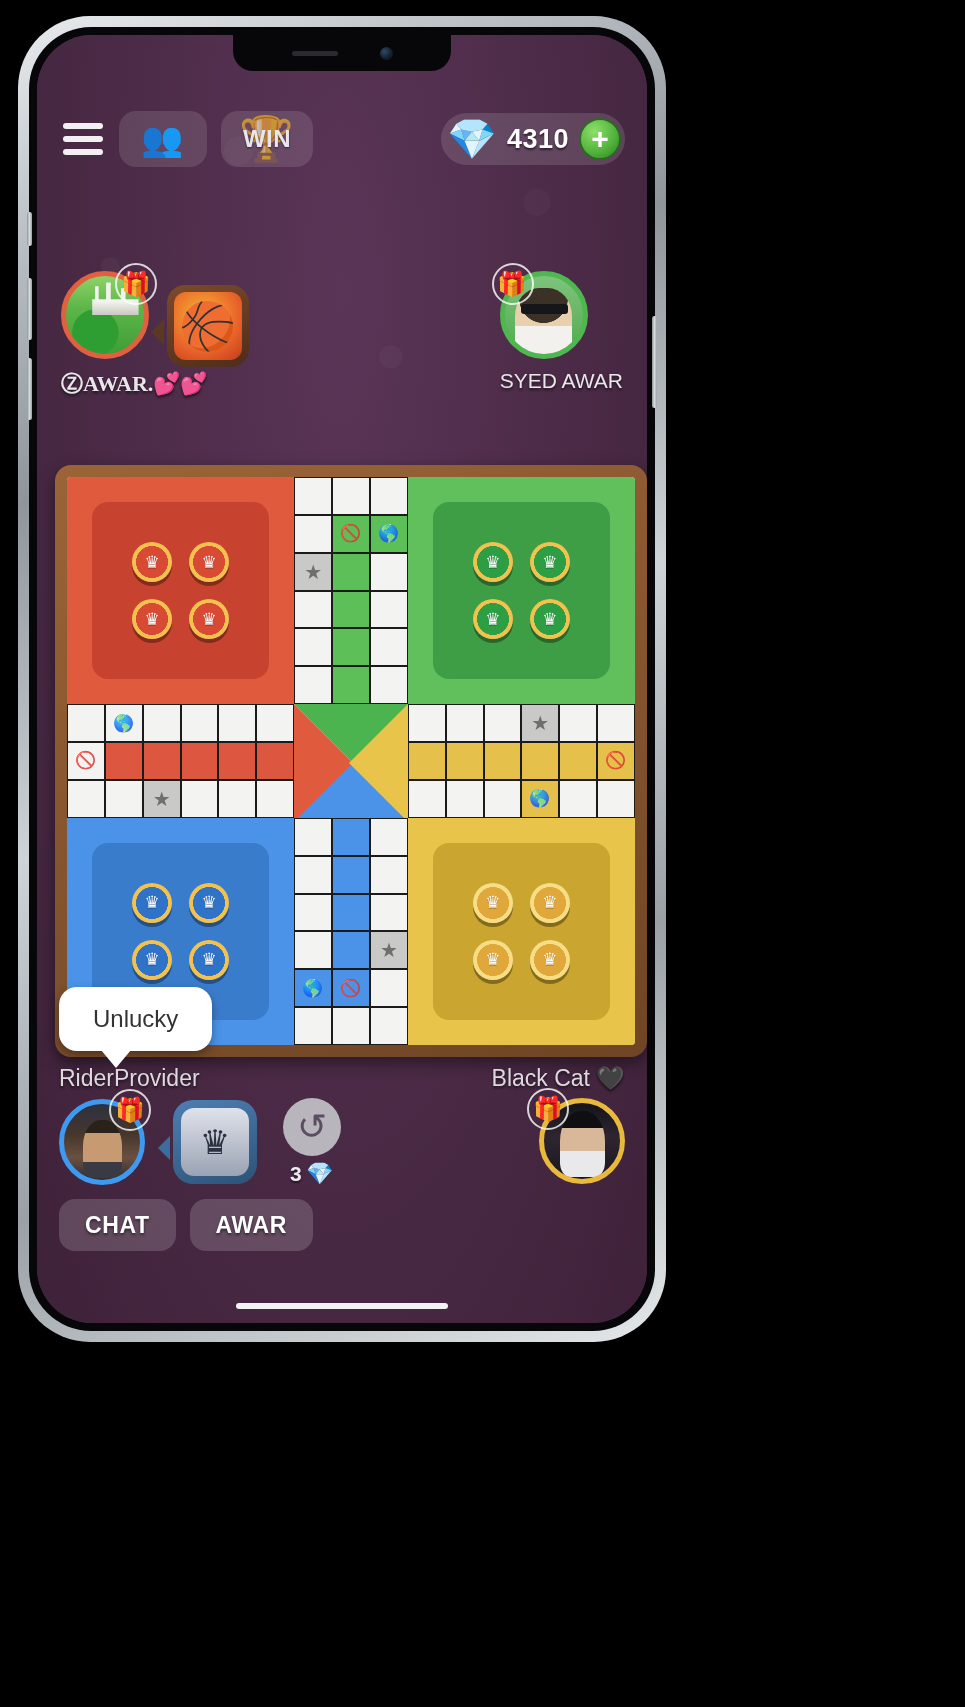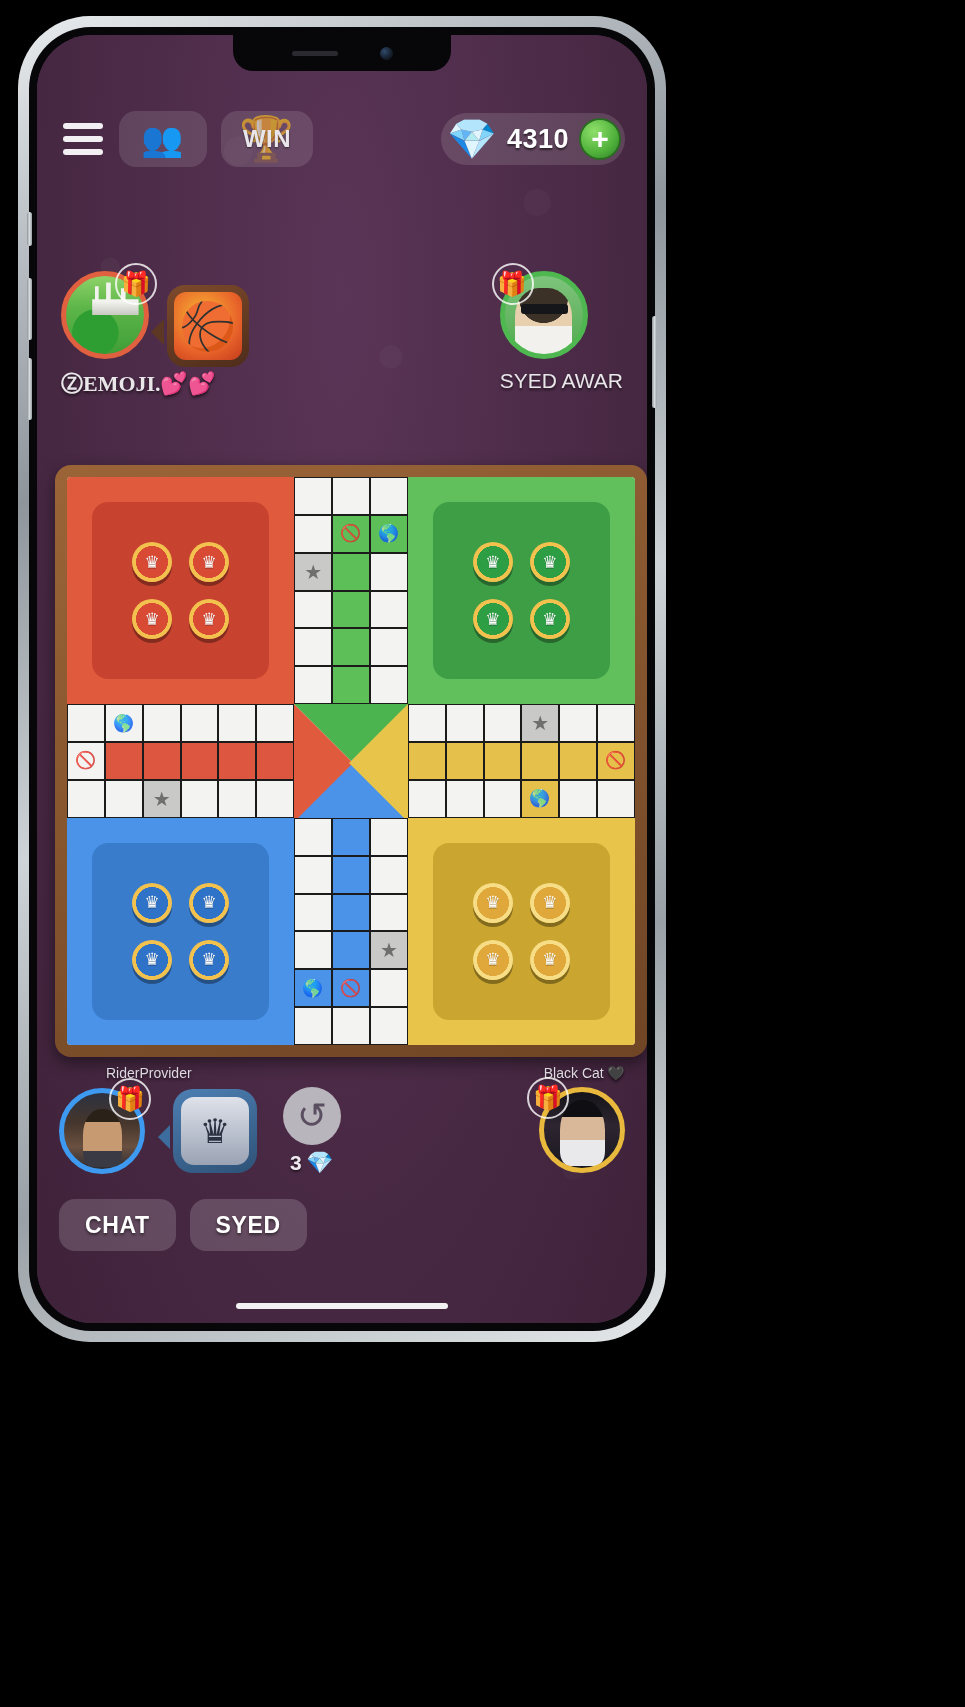--- a/index.html
+++ b/index.html
@@ -267,21 +267,21 @@
   #chat-bubble-unlucky .tail {
     position:absolute; left: 42px; bottom: -17px;
     width:0; height:0; border-left: 15px solid transparent; border-right: 15px solid transparent;
     border-top: 18px solid #fff;
   }
   #bubble-text { color: #333; font-size: 24px; }
 
   
   #bottom-area { position: absolute; left: 0; right: 0; top: 1030px; z-index: 20; padding: 0 22px; }
   #bottom-names { display:flex; justify-content: space-between; align-items: flex-start; }
-  .bottom-name { color:#ded9e0; font-size: 14px; text-shadow: 0 2px 3px rgba(0,0,0,.6); margin-left: 47px; }
+  .bottom-name { color:#ded9e0; font-size: 23px; text-shadow: 0 2px 3px rgba(0,0,0,.6); }
 
   #bottom-row { display:flex; align-items: center; margin-top: 6px; position: relative; }
 
   #avatar-rider { width: 86px; height: 86px; border-radius: 50%; position: relative; }
   #avatar-rider .ring { position:absolute; inset:0; border-radius:50%; border: 5px solid #3e9af0; }
   #avatar-rider .photo { position:absolute; inset:4px; border-radius:50%; overflow:hidden;
     background: linear-gradient(180deg,#2c3140 0%, #46362c 40%, #6a5040 70%, #2a2b33 100%); }
   #avatar-rider .photo::after { content:""; position:absolute; left:26%; top:22%; width:50%; height:74%;
     border-radius: 45% 45% 25% 25%;
     background: linear-gradient(180deg,#2a2119 0 22%, #c79a72 22% 72%, #3a3a44 72% 100%); }
@@ -372,21 +372,21 @@
           <span id="add-coins-button">+</span>
         </div>
       </div>
 
       <div class="player-slot" id="player-top-left">
         <div class="avatar" id="avatar-zawar">
           <div class="photo"></div>
           <div class="ring"></div>
           <div class="gift-badge">🎁</div>
         </div>
-        <div class="player-name" id="name-zawar">ⓏEMOJI.💕💕</div>
+        <div class="player-name" id="name-zawar">ⓏAWAR.💕💕</div>
       </div>
 
       <div id="emoji-bubble-top-left">
         <div class="tail"></div>
         <div id="emoji-tile-basketball">
           <div class="inner">🏀</div>
         </div>
       </div>
 
       <div class="player-slot" id="player-top-right">
@@ -561,20 +561,24 @@
             <div class="cell blue-path" style="grid-area: 14 / 8 / span 1 / span 1;">
               <span class="cell-icon">🚫</span>
             </div>
             <div class="cell" style="grid-area: 14 / 9 / span 1 / span 1;"></div>
             <div class="cell" style="grid-area: 15 / 7 / span 1 / span 1;"></div>
             <div class="cell" style="grid-area: 15 / 8 / span 1 / span 1;"></div>
             <div class="cell" style="grid-area: 15 / 9 / span 1 / span 1;"></div>
           </div>
       </div>
 
+      <div id="chat-bubble-unlucky">
+        <span id="bubble-text">Unlucky</span>
+        <div class="tail"></div>
+      </div>
 
       <div id="bottom-area">
         <div id="bottom-names">
           <span class="bottom-name">RiderProvider</span>
           <span class="bottom-name">Black Cat 🖤</span>
         </div>
 
         <div id="bottom-row">
 
           <div id="avatar-rider">
@@ -604,20 +608,20 @@
               <div class="ring"></div>
               <div class="gift-badge" style="left:-12px;top:-10px;">🎁</div>
             </div>
           </div>
 
         </div>
       </div>
 
       <div id="action-buttons">
         <div class="action-btn">CHAT</div>
-        <div class="action-btn">SYED</div>
+        <div class="action-btn">AWAR</div>
       </div>
 
       <div id="home-indicator"></div>
 
     </div>
   </div>
 </div>
 
 </body></html>

